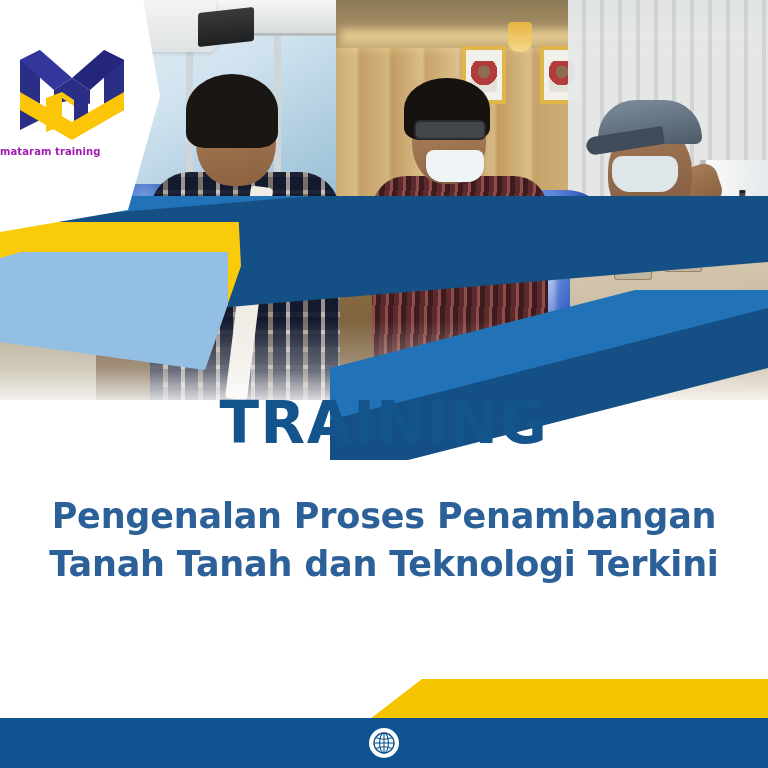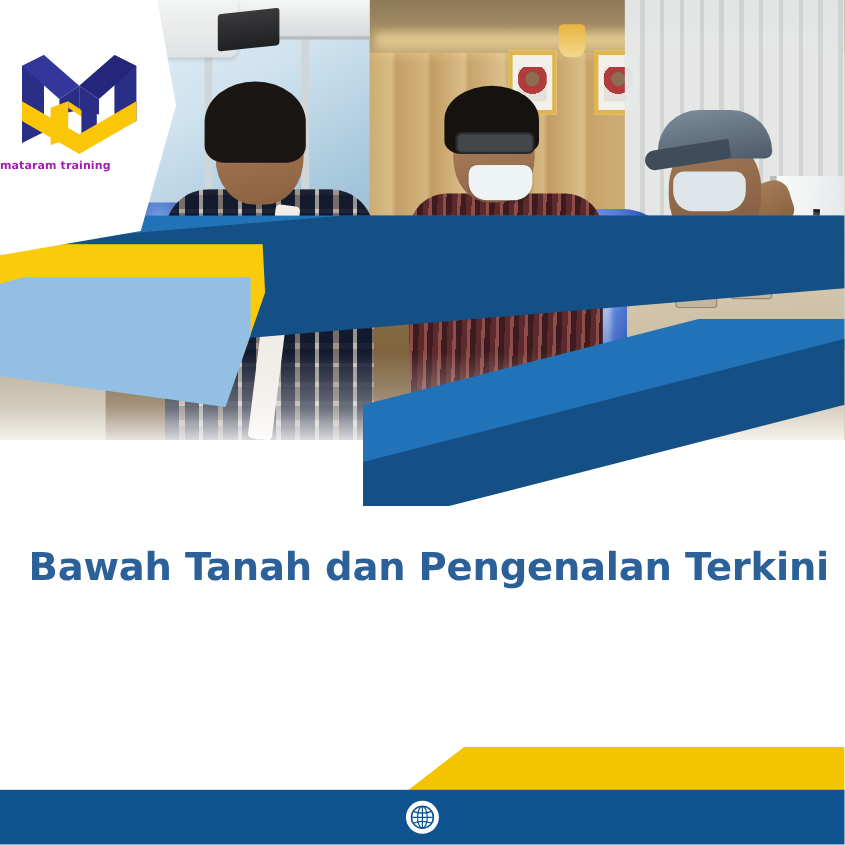--- a/index.html
+++ b/index.html
@@ -438,23 +438,25 @@
         <polygon points="44,44 56,52 56,58 44,50" fill="#FCC608"></polygon>
         <polygon points="56,52 70,46 70,78 56,82" fill="#2B2E86"></polygon>
 
         <polygon points="2,62 28,84 54,92 82,72 106,62 54,92" fill="#FCC608" opacity="0"></polygon>
         <polygon points="2,62 54,92 106,62 106,44 54,74 2,44" fill="#FCC608"></polygon>
       </svg>
     </div>
     <div class="logo-caption">mataram training</div>
   </div>
 
+  <div class="headline">TRAINING</div>
 
   <div class="subtitle">
-    <span class="line">Bawah Tanah dan Pengenalan Terkini</span>
+    <span class="line">Pengenalan Proses Penambangan</span>
+    <span class="line">Tanah Tanah dan Teknologi Terkini</span>
   </div>
 
   <div class="footer-yellow"></div>
 
   <div class="footer-bar">
     <span class="globe">
       <svg width="22" height="22" viewBox="0 0 22 22" aria-hidden="true">
         <circle cx="11" cy="11" r="10" fill="#ffffff" stroke="#0F5390" stroke-width="1.4"></circle>
         <ellipse cx="11" cy="11" rx="4.4" ry="10" fill="none" stroke="#0F5390" stroke-width="1.1"></ellipse>
         <ellipse cx="11" cy="11" rx="9" ry="9" fill="none" stroke="#0F5390" stroke-width="0"></ellipse>

